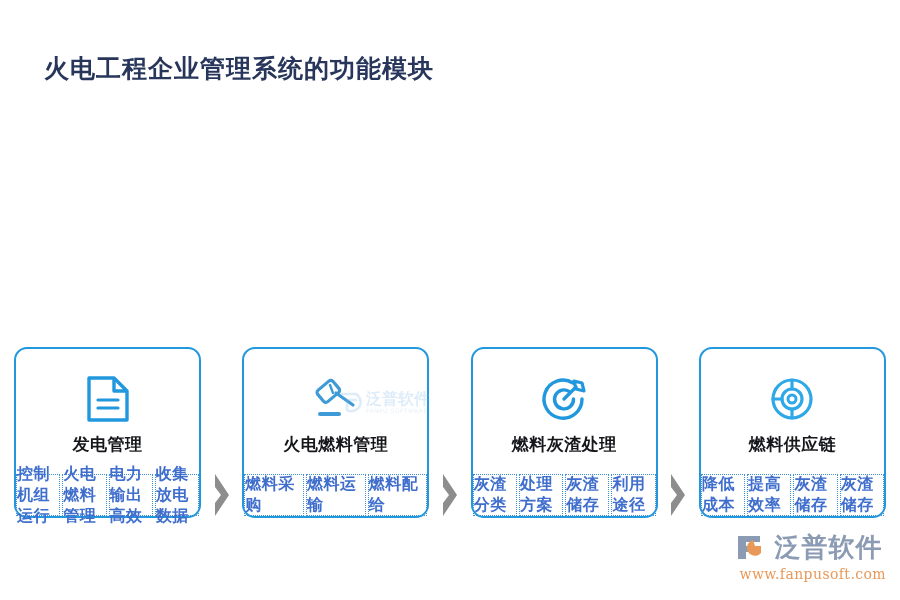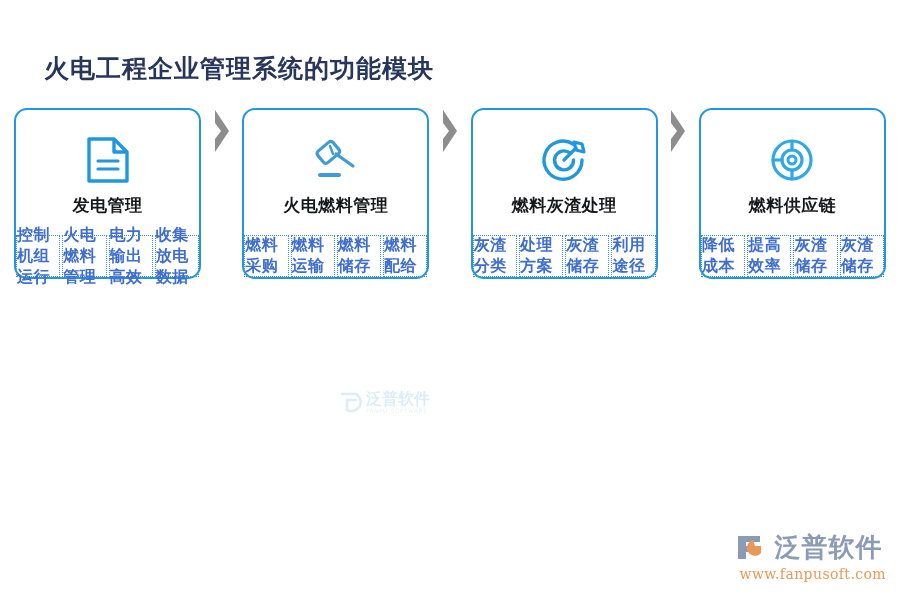--- a/index.html
+++ b/index.html
@@ -32,21 +32,21 @@
 
   
   .board {
     position: absolute;
     top: 108px;
     left: 14px;
     width: 872px;
     height: 410px;
     display: flex;
     flex-direction: row;
-    align-items: flex-start;
+    align-items: flex-end;
   }
 
   .card {
     position: relative;
     width: 187px;
     box-sizing: border-box;
     border: 2.5px solid #2197de;
     border-radius: 13px;
     background: transparent;
     display: flex;
@@ -206,21 +206,20 @@
           <line x1="26" y1="19" x2="43" y2="31"></line>
           <line x1="10" y1="40" x2="29" y2="40" stroke-width="4"></line>
         </g>
         <line x1="20" y1="11" x2="23" y2="19" stroke="#3f9ad8" stroke-width="2.4" stroke-linecap="round"></line>
       </svg>
     </div>
     <div class="card-title">火电燃料管理</div>
     <div class="item-list">
       <div class="item">燃料采购</div>
       <div class="item">燃料运输</div>
-      <div class="item">燃料储存</div>
       <div class="item">燃料配给</div>
     </div>
   </div>
 
   <div class="arrow-gap">
     <svg class="chevron" width="20" height="46" viewBox="0 0 20 46">
       <path d="M3 2 L17 23 L3 44 L3 31 L9 23 L3 15 Z" fill="#8d8d8d"></path>
     </svg>
   </div>
 

